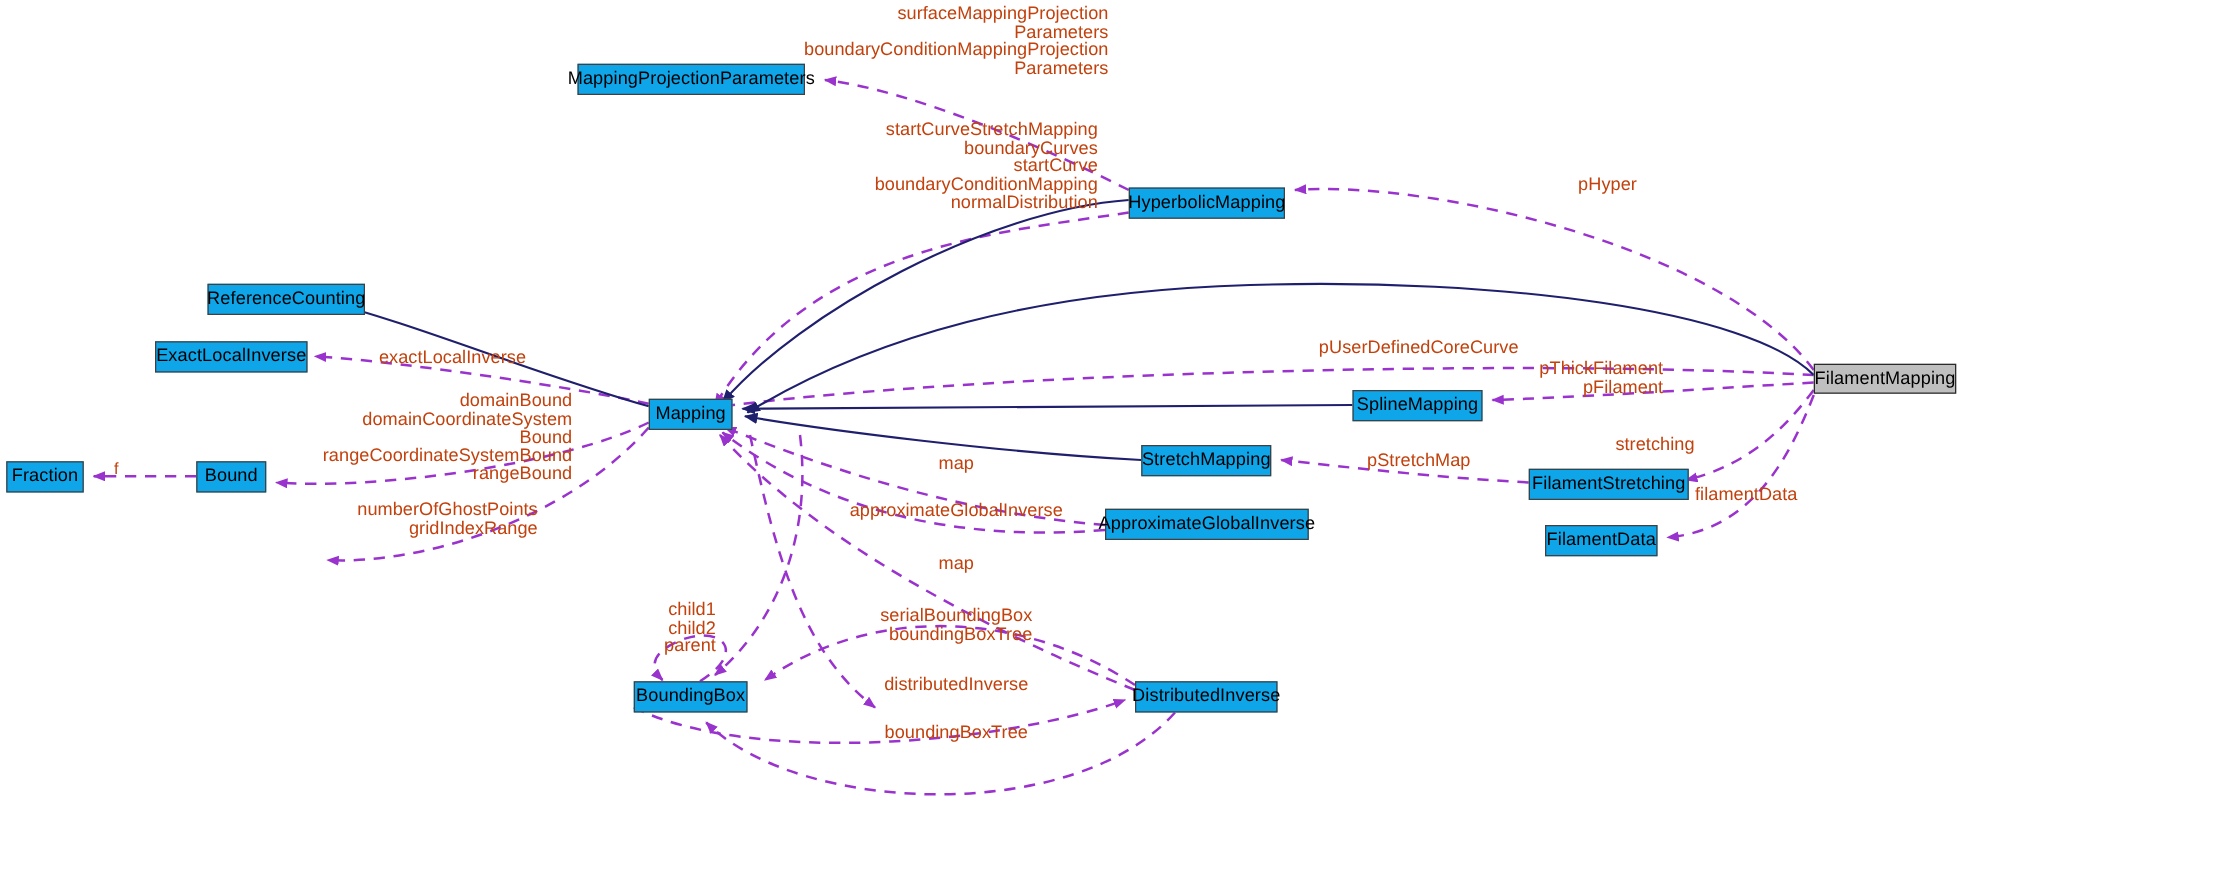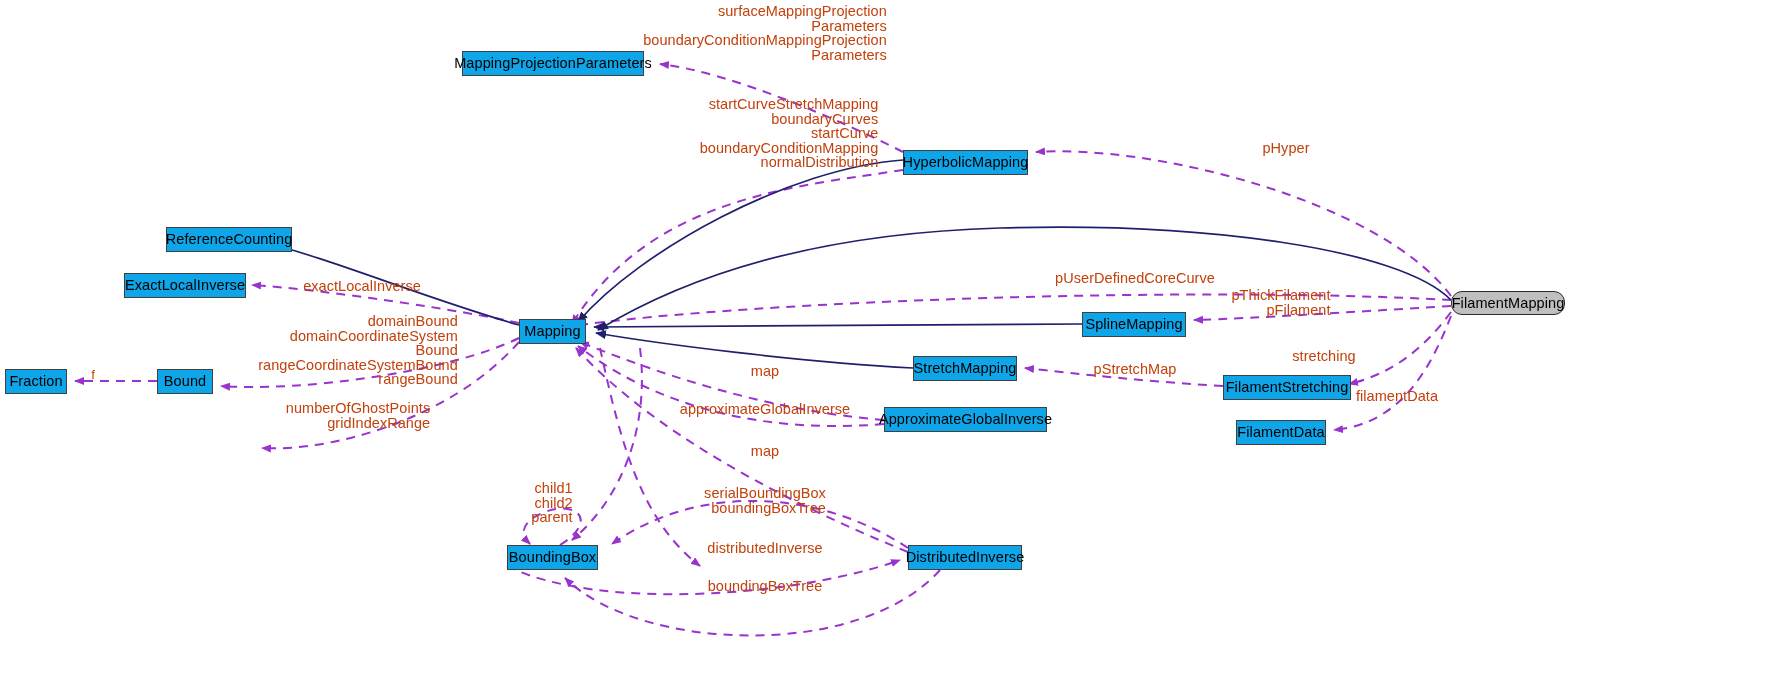--- a/index.html
+++ b/index.html
@@ -17,21 +17,21 @@
     font-size:14.5px;
     line-height:1.12;
     display:flex;
     align-items:center;
     justify-content:center;
     text-align:center;
     white-space:pre;
     letter-spacing:0.1px;
     z-index:5;
   }
-  .node.highlight{background:#bfbfbf;border-color:#2b2b2b;border-radius:11px;}
+  .node.highlight{background:#bfbfbf;border-color:#2b2b2b;}
 
   .elabel{
     position:absolute;
     font-size:14.5px;
     color:#c2410c;
     line-height:14.6px;
     text-align:right;
     white-space:pre;
     letter-spacing:0.05px;
     z-index:4;

